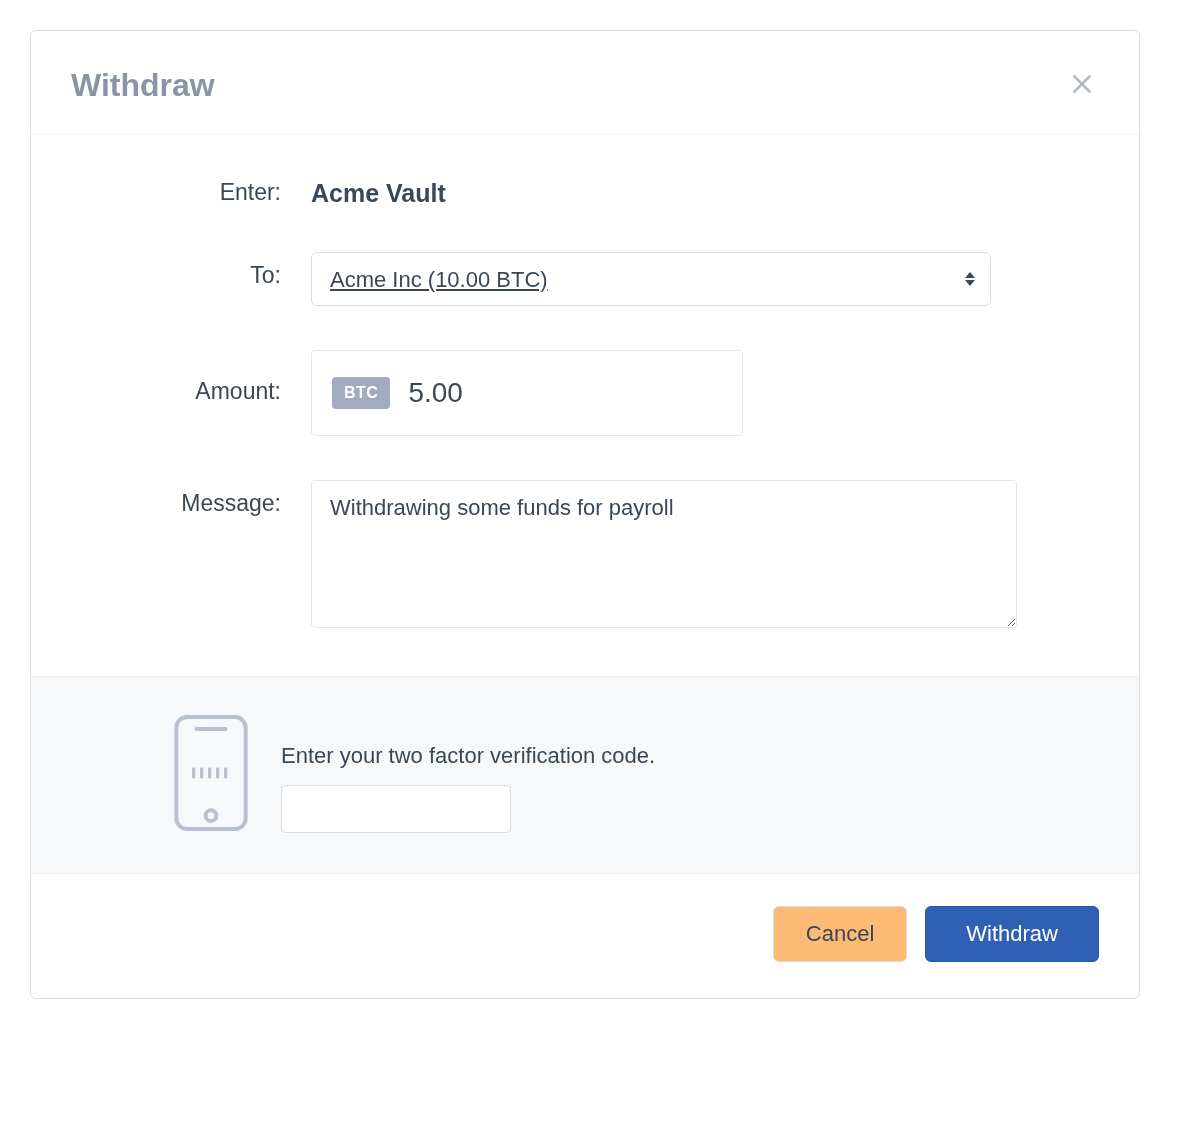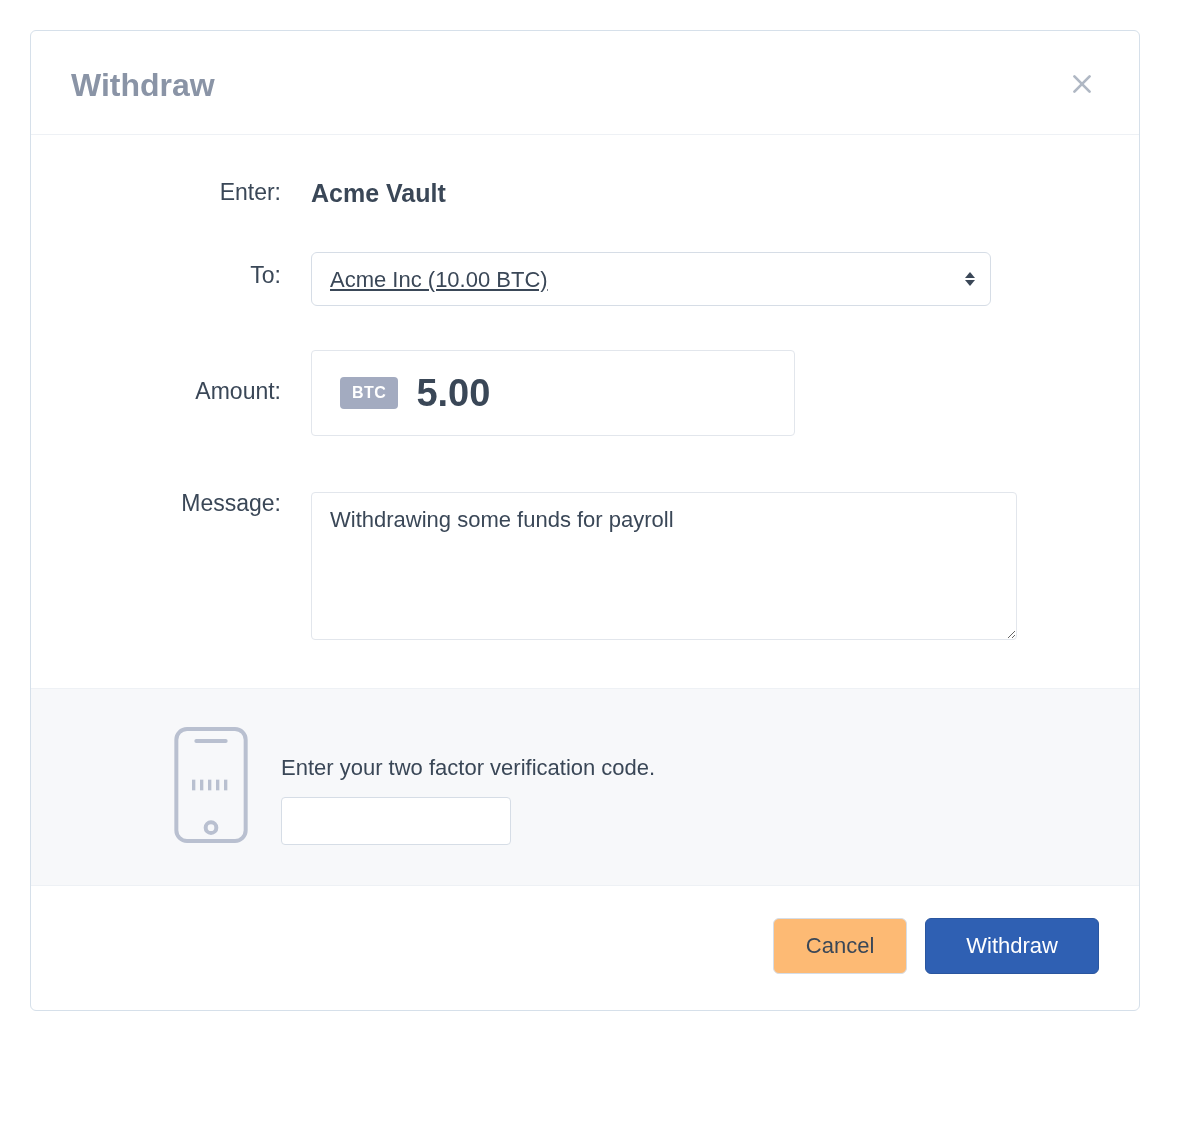--- a/index.html
+++ b/index.html
@@ -108,57 +108,55 @@
     }
     .select-arrows .up {
       border-bottom: 6px solid #3a4757;
     }
     .select-arrows .down {
       border-top: 6px solid #3a4757;
     }
     .amount-wrapper {
       display: flex;
       align-items: center;
-      width: 484px;
+      width: 432px;
       height: 86px;
       border: 1px solid #e2e6ec;
       border-radius: 4px;
       background: #ffffff;
-      padding: 0 28px;
+      padding: 0 20px;
       gap: 18px;
     }
     .currency-badge {
       background: #a3abc0;
       color: #ffffff;
       font-size: 16px;
       font-weight: 600;
       padding: 7px 12px;
       border-radius: 4px;
       letter-spacing: 0.5px;
     }
     .amount-input {
       border: none;
       outline: none;
-      font-size: 38px;
+      font-size: 28px;
       color: #3a4757;
       flex: 1;
       background: transparent;
-      font-weight: bold;
     }
     .message-textarea {
       width: 706px;
       height: 148px;
       border: 1px solid #e2e6ec;
       border-radius: 4px;
       padding: 14px 18px;
       font-size: 22px;
       color: #3a4757;
       font-family: inherit;
       resize: both;
-      margin-top: 12px;
     }
     .twofa-section {
       background: #f7f8fa;
       border-top: 1px solid #eef1f5;
       border-bottom: 1px solid #eef1f5;
       padding: 36px 40px 40px 40px;
       display: flex;
       align-items: flex-end;
       gap: 30px;
     }

